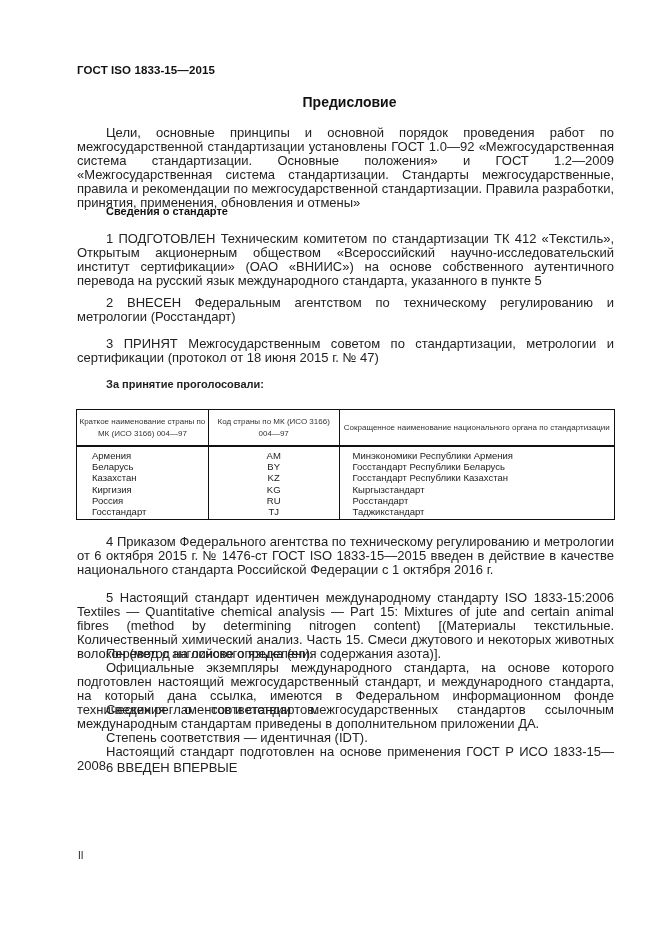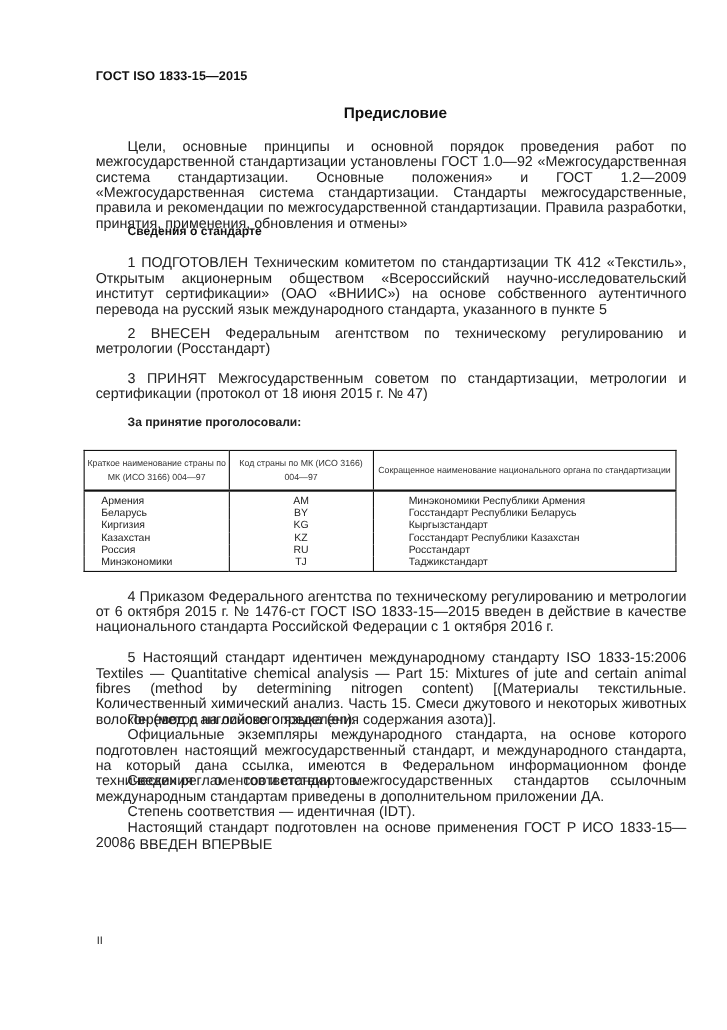--- a/index.html
+++ b/index.html
@@ -1,21 +1,21 @@
 <!DOCTYPE html>
 <html><head>
 <meta charset="utf-8">
 <style>
   html, body { margin: 0; padding: 0; }
   body {
     width: 661px; height: 936px; background: #ffffff; position: relative;
     font-family: "Liberation Sans", "DejaVu Sans", sans-serif;
     color: #1c1c1c; overflow: hidden;
   }
-  .abs { position: absolute; margin-left: 10px; }
+  .abs { position: absolute; }
   .doc-code { left: 77px; top: 64px; font-size: 11.5px; font-weight: bold; color: #111; letter-spacing: 0.1px; }
   .title { left: 0; width: 661px; top: 94px; text-align: center; font-size: 14px; font-weight: bold; color: #111; padding-left: 38px; box-sizing: border-box; }
   .para {
     left: 77px; width: 537px; font-size: 13px; line-height: 13.9px;
     text-align: justify; text-indent: 29px; color: #222;
   }
   .section-heading { left: 106px; top: 205px; font-size: 11px; font-weight: bold; color: #111; }
   .plain { font-size: 11px; color: #222; font-weight: bold; }
   table.votes {
     position: absolute; left: 76px; top: 409px; width: 539px;
@@ -26,21 +26,21 @@
     font-weight: normal; font-size: 8px; color: #333; line-height: 11.5px;
     padding: 6px 2px 6px 2px; text-align: center; vertical-align: middle;
     border-bottom: 2px solid #111; border-left: 1px solid #111; height: 21px;
   }
   table.votes th:first-child { border-left: none; }
   table.votes td {
     line-height: 11.2px; padding: 0 4px; border-left: 1px solid #111; vertical-align: top;
   }
   table.votes td:first-child { border-left: none; padding-left: 15px; }
   table.votes td.code { text-align: center; }
-  table.votes td.org { padding-left: 32px; }
+  table.votes td.org { padding-left: 13px; }
   table.votes tr.first td { padding-top: 3px; }
   table.votes tr.lastrow td { padding-bottom: 2px; }
   .page-num { left: 78px; top: 850px; font-size: 10px; color: #222; }
 </style>
 </head>
 <body>
 
 <div>
 
   <div class="abs doc-code">ГОСТ ISO 1833-15—2015</div>
@@ -77,36 +77,36 @@
         <td>Армения</td>
         <td class="code">AM</td>
         <td class="org">Минэкономики Республики Армения</td>
       </tr>
       <tr>
         <td>Беларусь</td>
         <td class="code">BY</td>
         <td class="org">Госстандарт Республики Беларусь</td>
       </tr>
       <tr>
+        <td>Казахстан</td>
+        <td class="code">KZ</td>
+        <td class="org">Госстандарт Республики Казахстан</td>
+      </tr>
+      <tr>
         <td>Киргизия</td>
         <td class="code">KG</td>
         <td class="org">Кыргызстандарт</td>
-      </tr>
-      <tr>
-        <td>Казахстан</td>
-        <td class="code">KZ</td>
-        <td class="org">Госстандарт Республики Казахстан</td>
       </tr>
       <tr>
         <td>Россия</td>
         <td class="code">RU</td>
         <td class="org">Росстандарт</td>
       </tr>
       <tr class="lastrow">
-        <td>Минэкономики</td>
+        <td>Госстандарт</td>
         <td class="code">TJ</td>
         <td class="org">Таджикстандарт</td>
       </tr>
     </tbody>
   </table>
 
   <div class="abs para" style="top:535px;">4 Приказом Федерального агентства по техническому регулированию и метрологии от 6 октября 2015 г. № 1476-ст ГОСТ ISO 1833-15—2015 введен в действие в качестве национального стандарта Российской Федерации с 1 октября 2016 г.</div>
 
   <div class="abs para" style="top:591px;">5 Настоящий стандарт идентичен международному стандарту ISO 1833-15:2006 Textiles — Quantitative chemical analysis — Part 15: Mixtures of jute and certain animal fibres (method by determining nitrogen content) [(Материалы текстильные. Количественный химический анализ. Часть 15. Смеси джутового и некоторых животных волокон (метод на основе определения содержания азота)].</div>
   <div class="abs para" style="top:647px;">Перевод с английского языка (en).</div>

